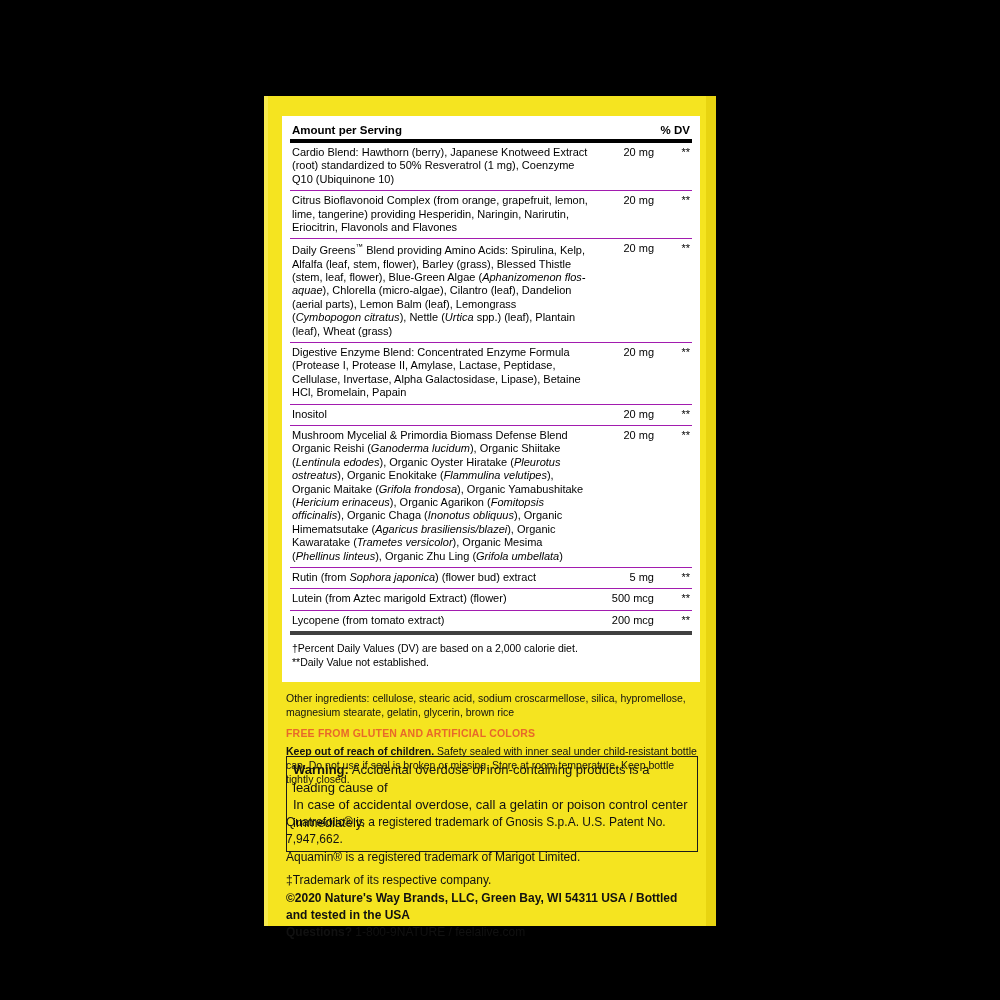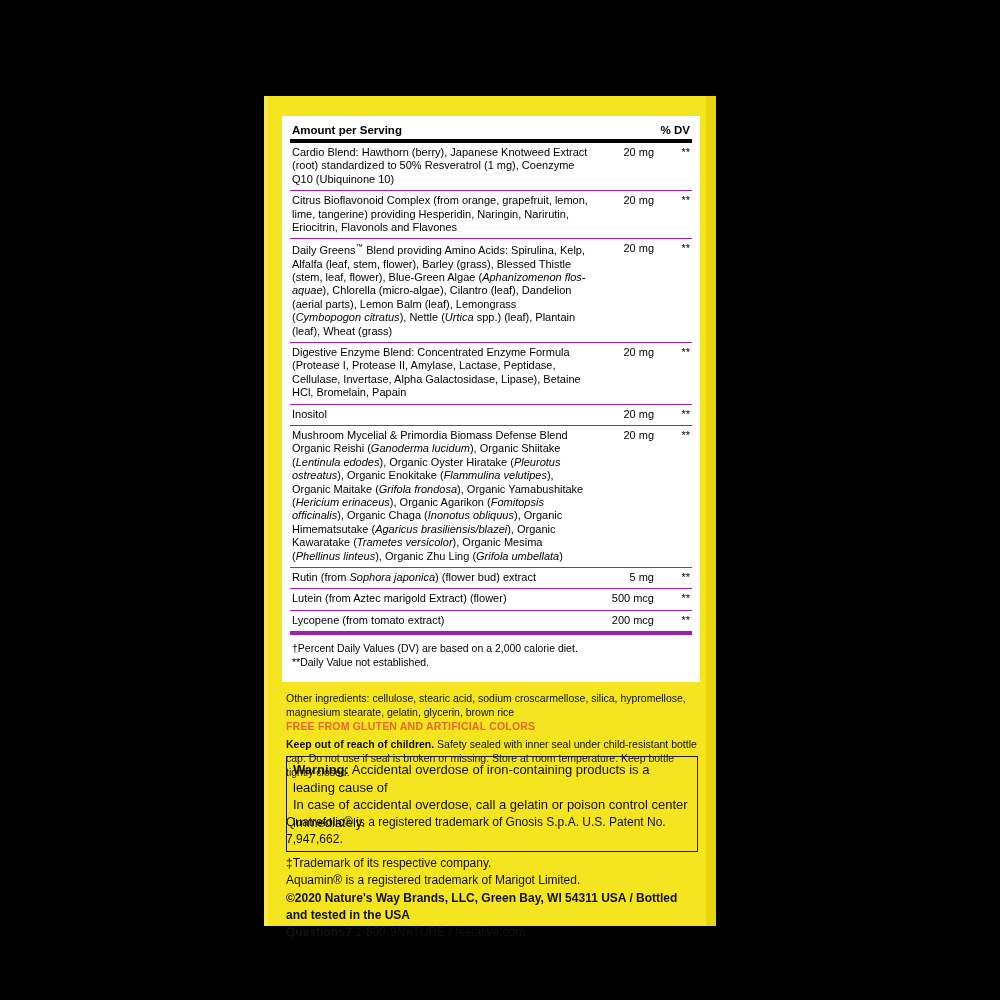--- a/index.html
+++ b/index.html
@@ -75,21 +75,21 @@
     font-size: 11px;
     color: #000;
     line-height: 1.22;
   }
   table.ingredients td {
     vertical-align: top;
     border-bottom: 1px solid #a21caf;
     padding: 3px 2px 4px 2px;
   }
   table.ingredients tr:last-child td {
-    border-bottom: 4px solid #a21caf;
+    border-bottom: 4px solid #404040;
   }
   td.name { text-align: left; }
   td.amt { text-align: right; width: 62px; white-space: nowrap; padding-right: 6px;}
   td.dv { text-align: right; width: 32px; white-space: nowrap; }
   .footnotes {
     font-size: 10.5px;
     line-height: 1.35;
     color: #000;
     padding: 6px 2px 4px 2px;
   }
@@ -101,21 +101,21 @@
     width: 412px;
     font-size: 10.5px;
     line-height: 1.35;
     color: #111;
   }
   .free-from {
     color: #e8692a;
     font-weight: bold;
     font-size: 10.5px;
     letter-spacing: 0.2px;
-    margin-top: 0;
+    margin-top: 7px;
   }
   .keepout {
     font-size: 10.5px;
     line-height: 1.38;
     margin-top: 3px;
     color: #111;
   }
   .warning-box {
     position: absolute;
     left: 22px;
@@ -217,19 +217,19 @@
       <div class="keepout"><b>Keep out of reach of children.</b><span> Safety sealed with inner seal under child-resistant bottle cap. Do not use if seal is broken or missing. Store at room temperature. Keep bottle tightly closed.</span></div>
     </div>
 
     <div class="warning-box" style="top: 660px;">
       <div><b>Warning:</b><span> Accidental overdose of iron-containing products is a leading cause of</span></div>
       <div>In case of accidental overdose, call a gelatin or poison control center immediately.</div>
     </div>
 
     <div class="legal" style="top: 718px;">
       <div>Quatrefolic® is a registered trademark of Gnosis S.p.A. U.S. Patent No. 7,947,662.</div>
+      <div>Aquamin® is a registered trademark of Marigot Limited.</div>
       <div style="margin-top:6px;">‡Trademark of its respective company.</div>
-      <div>Aquamin® is a registered trademark of Marigot Limited.</div>
       <div style="font-weight:bold;">©2020 Nature's Way Brands, LLC, Green Bay, WI 54311 USA / Bottled and tested in the USA</div>
       <div><b>Questions?</b><span> 1-800-9NATURE / feelalive.com</span></div>
     </div>
   </div>
 </div>
 
 </body></html>

